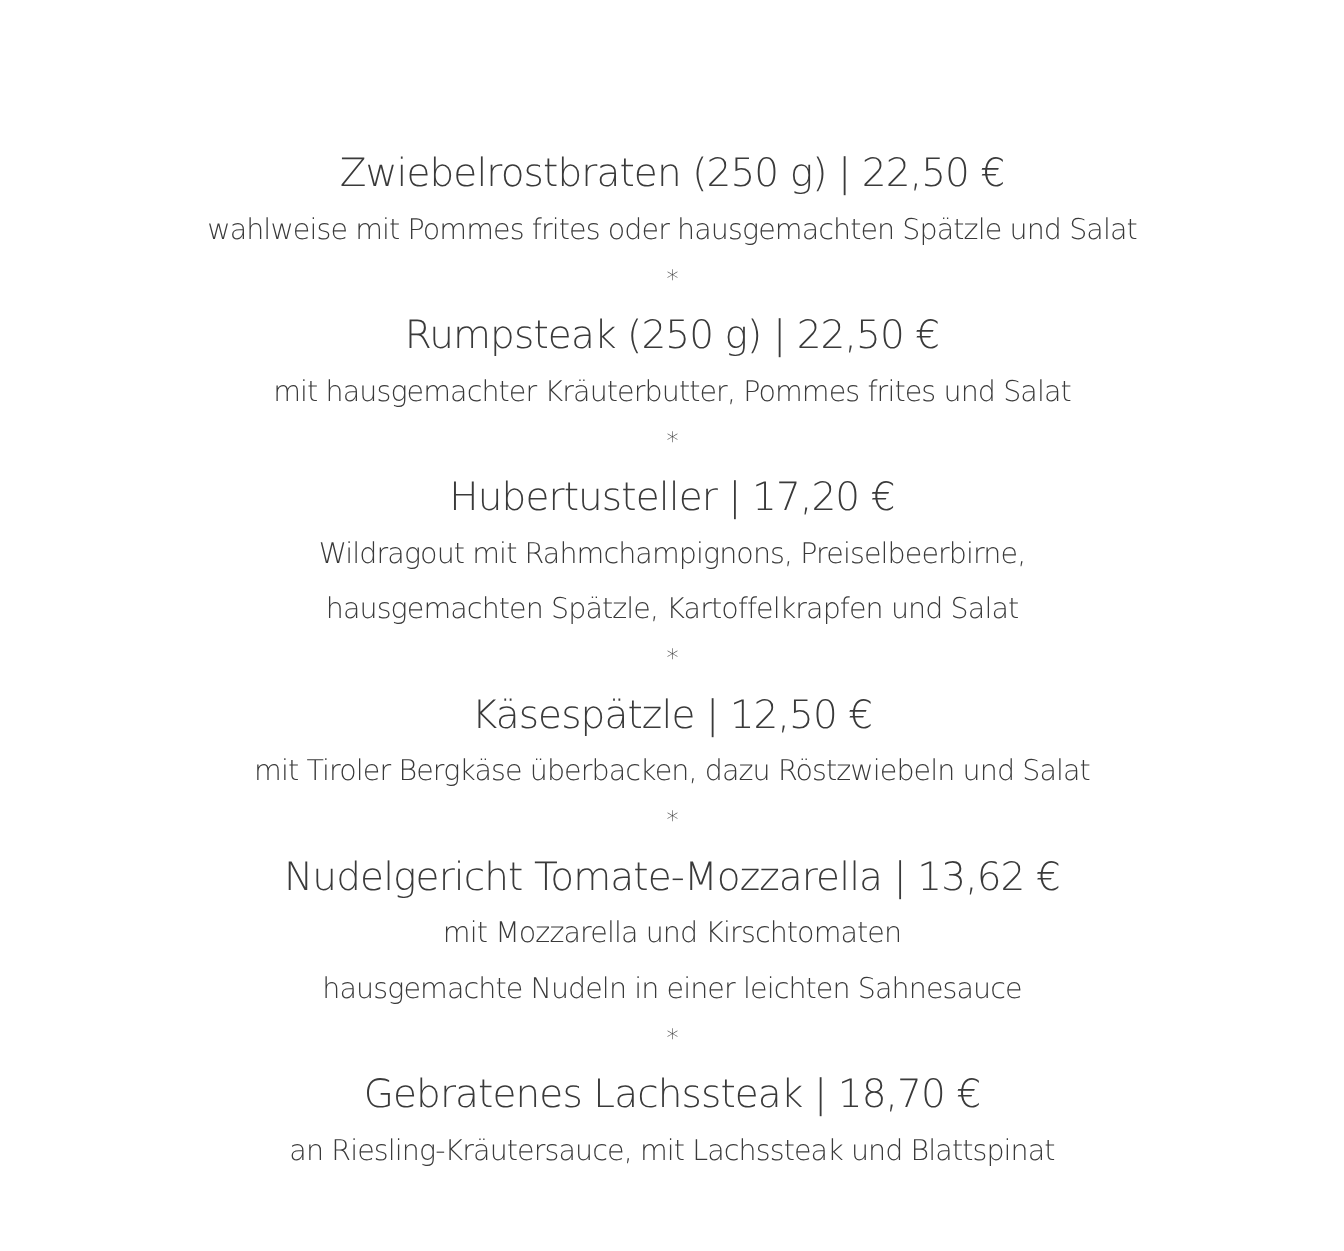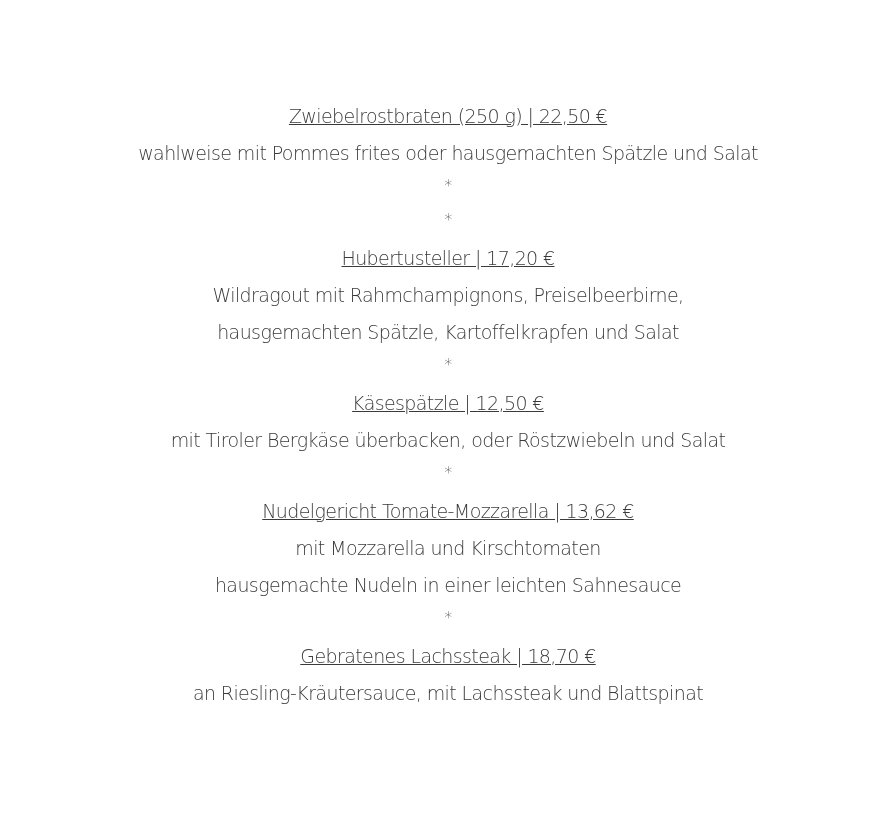--- a/index.html
+++ b/index.html
@@ -1,47 +1,51 @@
 <!DOCTYPE html>
 <html><head>
   <meta charset="utf-8">
   <style>
     html, body { margin: 0; padding: 0; background: #ffffff; }
     body { width: 896px; height: 834px; overflow: hidden; position: relative;
            font-family: "DejaVu Sans", sans-serif; color: #3a3a3a; }
     .menu { position: absolute; top: 98px; left: 0; width: 896px; text-align: center; }
     .line { height: 37px; line-height: 37px; font-size: 19px; letter-spacing: -0.6px;
             white-space: nowrap; font-weight: 300; }
-    .title { font-size: 19px; text-decoration: underline; }
+    .title { font-size: 26px; }
     .sep { height: 34px; line-height: 34px; font-size: 16px; margin-top: -3px; margin-bottom: 3px; }
     .item:first-child .title { }
   </style>
 </head>
 <body>
 
 <div class="menu">
 
   <div class="item">
     <div class="line title">Zwiebelrostbraten (250 g) | 22,50 €</div>
     <div class="line">wahlweise mit Pommes frites oder hausgemachten Spätzle und Salat</div>
   </div>
   <div class="line sep">*</div>
 
+  <div class="item">
+    <div class="line title">Rumpsteak (250 g) | 22,50 €</div>
+    <div class="line">mit hausgemachter Kräuterbutter, Pommes frites und Salat</div>
+  </div>
   <div class="line sep">*</div>
 
   <div class="item">
     <div class="line title">Hubertusteller | 17,20 €</div>
     <div class="line">Wildragout mit Rahmchampignons, Preiselbeerbirne,</div>
     <div class="line">hausgemachten Spätzle, Kartoffelkrapfen und Salat</div>
   </div>
   <div class="line sep">*</div>
 
   <div class="item">
     <div class="line title">Käsespätzle | 12,50 €</div>
-    <div class="line">mit Tiroler Bergkäse überbacken, oder Röstzwiebeln und Salat</div>
+    <div class="line">mit Tiroler Bergkäse überbacken, dazu Röstzwiebeln und Salat</div>
   </div>
   <div class="line sep">*</div>
 
   <div class="item">
     <div class="line title">Nudelgericht Tomate-Mozzarella | 13,62 €</div>
     <div class="line">mit Mozzarella und Kirschtomaten</div>
     <div class="line">hausgemachte Nudeln in einer leichten Sahnesauce</div>
   </div>
   <div class="line sep">*</div>
 

